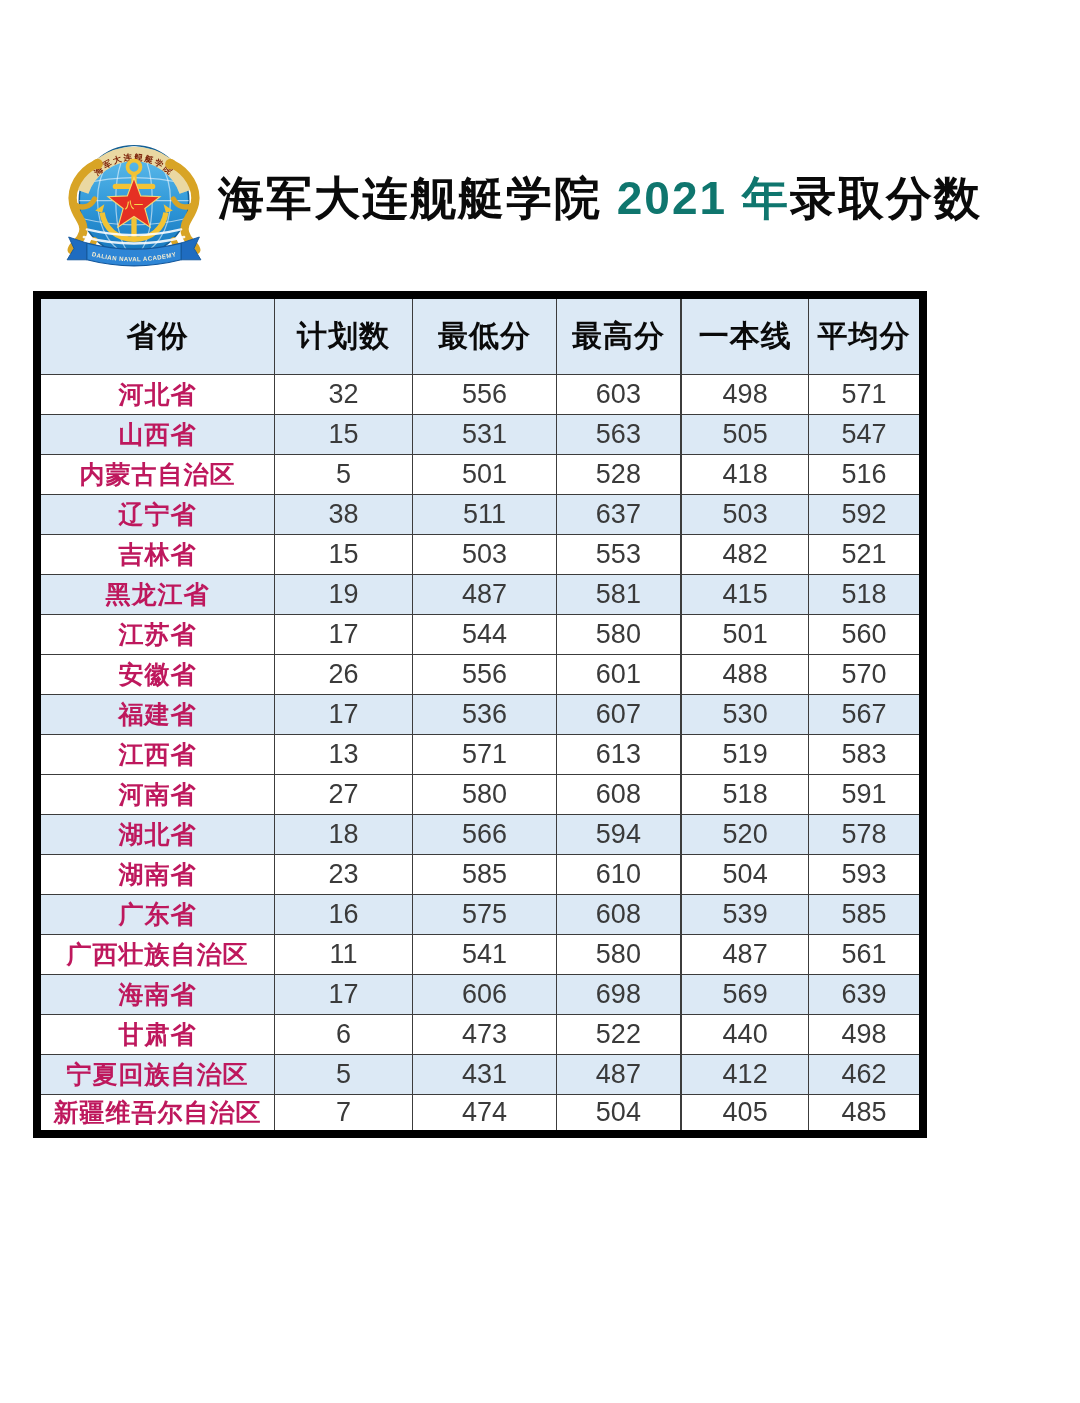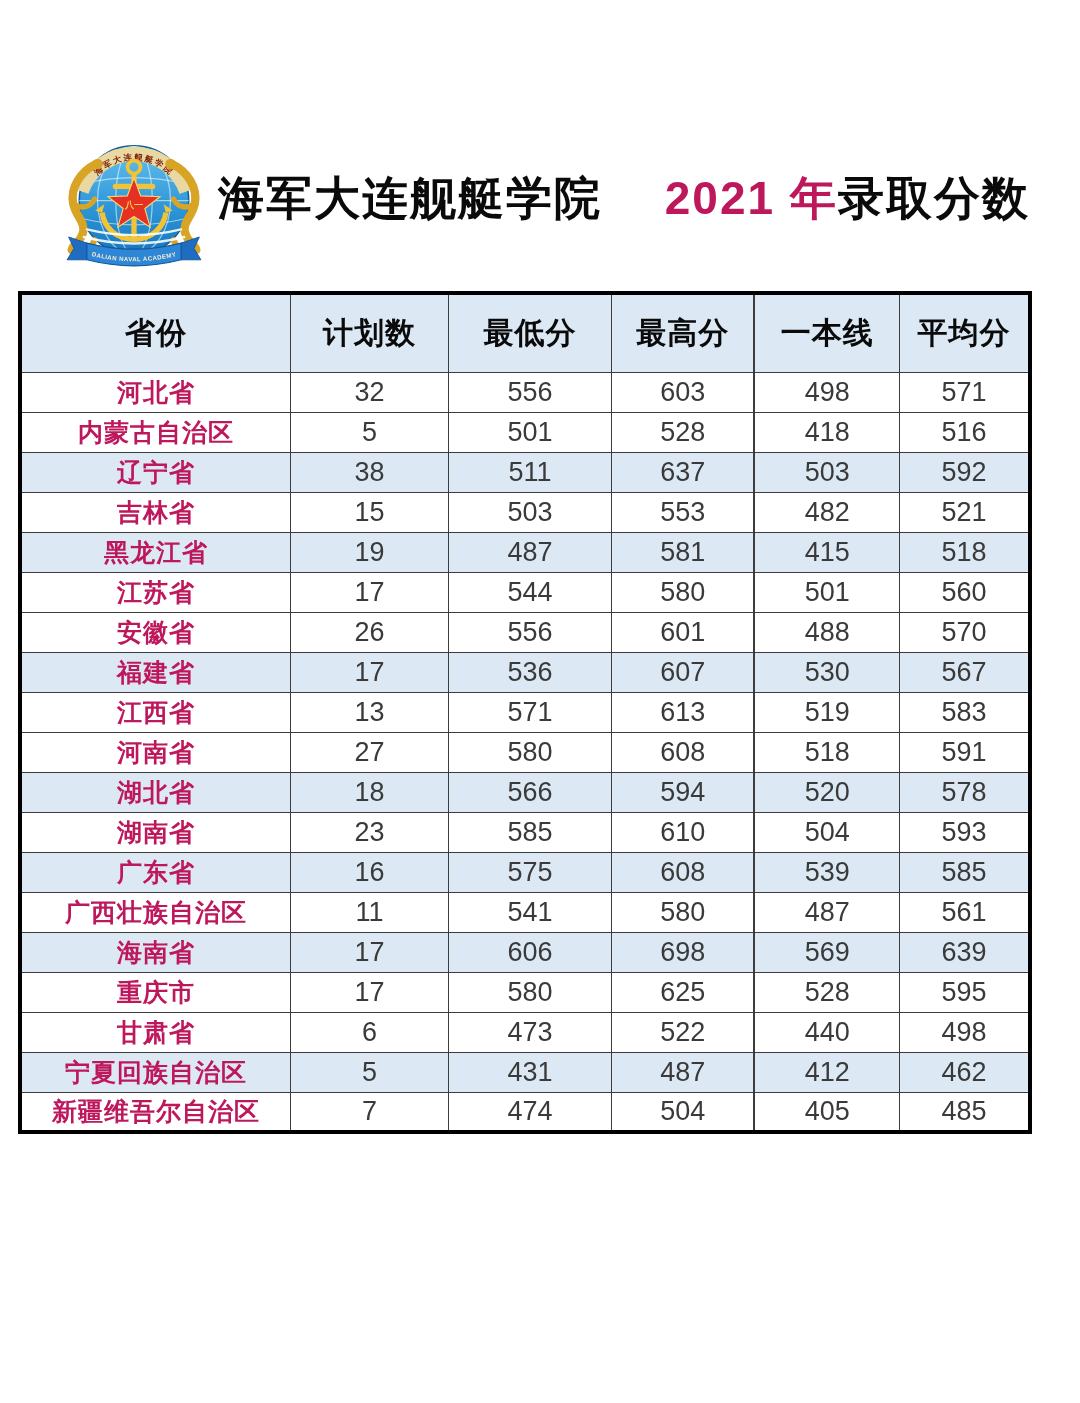--- a/index.html
+++ b/index.html
@@ -15,27 +15,27 @@
   .header {
     position:absolute; top:122px; left:58px; right:36px; height:154px;
     display:flex; align-items:center;
   }
   .logo { width:152px; height:152px; flex:none; }
   .logo svg { width:100%; height:100%; display:block; }
   .title {
     font-size:46px; font-weight:bold; color:#0a0a0a;
     letter-spacing:2px; margin-left:8px; white-space:nowrap;
   }
-  .title .year { color:#be185d;margin-left:48px; }
+  .title .year { color:#0f766e; }
 
   
   table.scores {
-    position:absolute; top:291px; left:18px; width:1014px;
+    position:absolute; top:291px; left:33px; width:894px;
     border-collapse:collapse; table-layout:fixed;
-    border:4px solid #000000;
+    border:8px solid #000000;
   }
   table.scores th, table.scores td {
     border:1px solid #3c3c3c;
     text-align:center; vertical-align:middle;
     overflow:hidden; white-space:nowrap;
   }
   
   table.scores th:nth-child(5), table.scores td:nth-child(5) { border-left-width:2px; }
   table.scores thead th {
     height:79px; background:#dce9f5;
@@ -151,20 +151,28 @@
     </thead>
     <tbody>
         <tr>
           <td class="prov">河北省</td>
           <td>32</td>
           <td>556</td>
           <td>603</td>
           <td>498</td>
           <td>571</td>
         </tr>
+        <tr class="stripe">
+          <td class="prov">山西省</td>
+          <td>15</td>
+          <td>531</td>
+          <td>563</td>
+          <td>505</td>
+          <td>547</td>
+        </tr>
         <tr>
           <td class="prov">内蒙古自治区</td>
           <td>5</td>
           <td>501</td>
           <td>528</td>
           <td>418</td>
           <td>516</td>
         </tr>
         <tr class="stripe">
           <td class="prov">辽宁省</td>
@@ -264,28 +272,20 @@
         </tr>
         <tr class="stripe">
           <td class="prov">海南省</td>
           <td>17</td>
           <td>606</td>
           <td>698</td>
           <td>569</td>
           <td>639</td>
         </tr>
         <tr>
-          <td class="prov">重庆市</td>
-          <td>17</td>
-          <td>580</td>
-          <td>625</td>
-          <td>528</td>
-          <td>595</td>
-        </tr>
-        <tr>
           <td class="prov">甘肃省</td>
           <td>6</td>
           <td>473</td>
           <td>522</td>
           <td>440</td>
           <td>498</td>
         </tr>
         <tr class="stripe">
           <td class="prov">宁夏回族自治区</td>
           <td>5</td>

